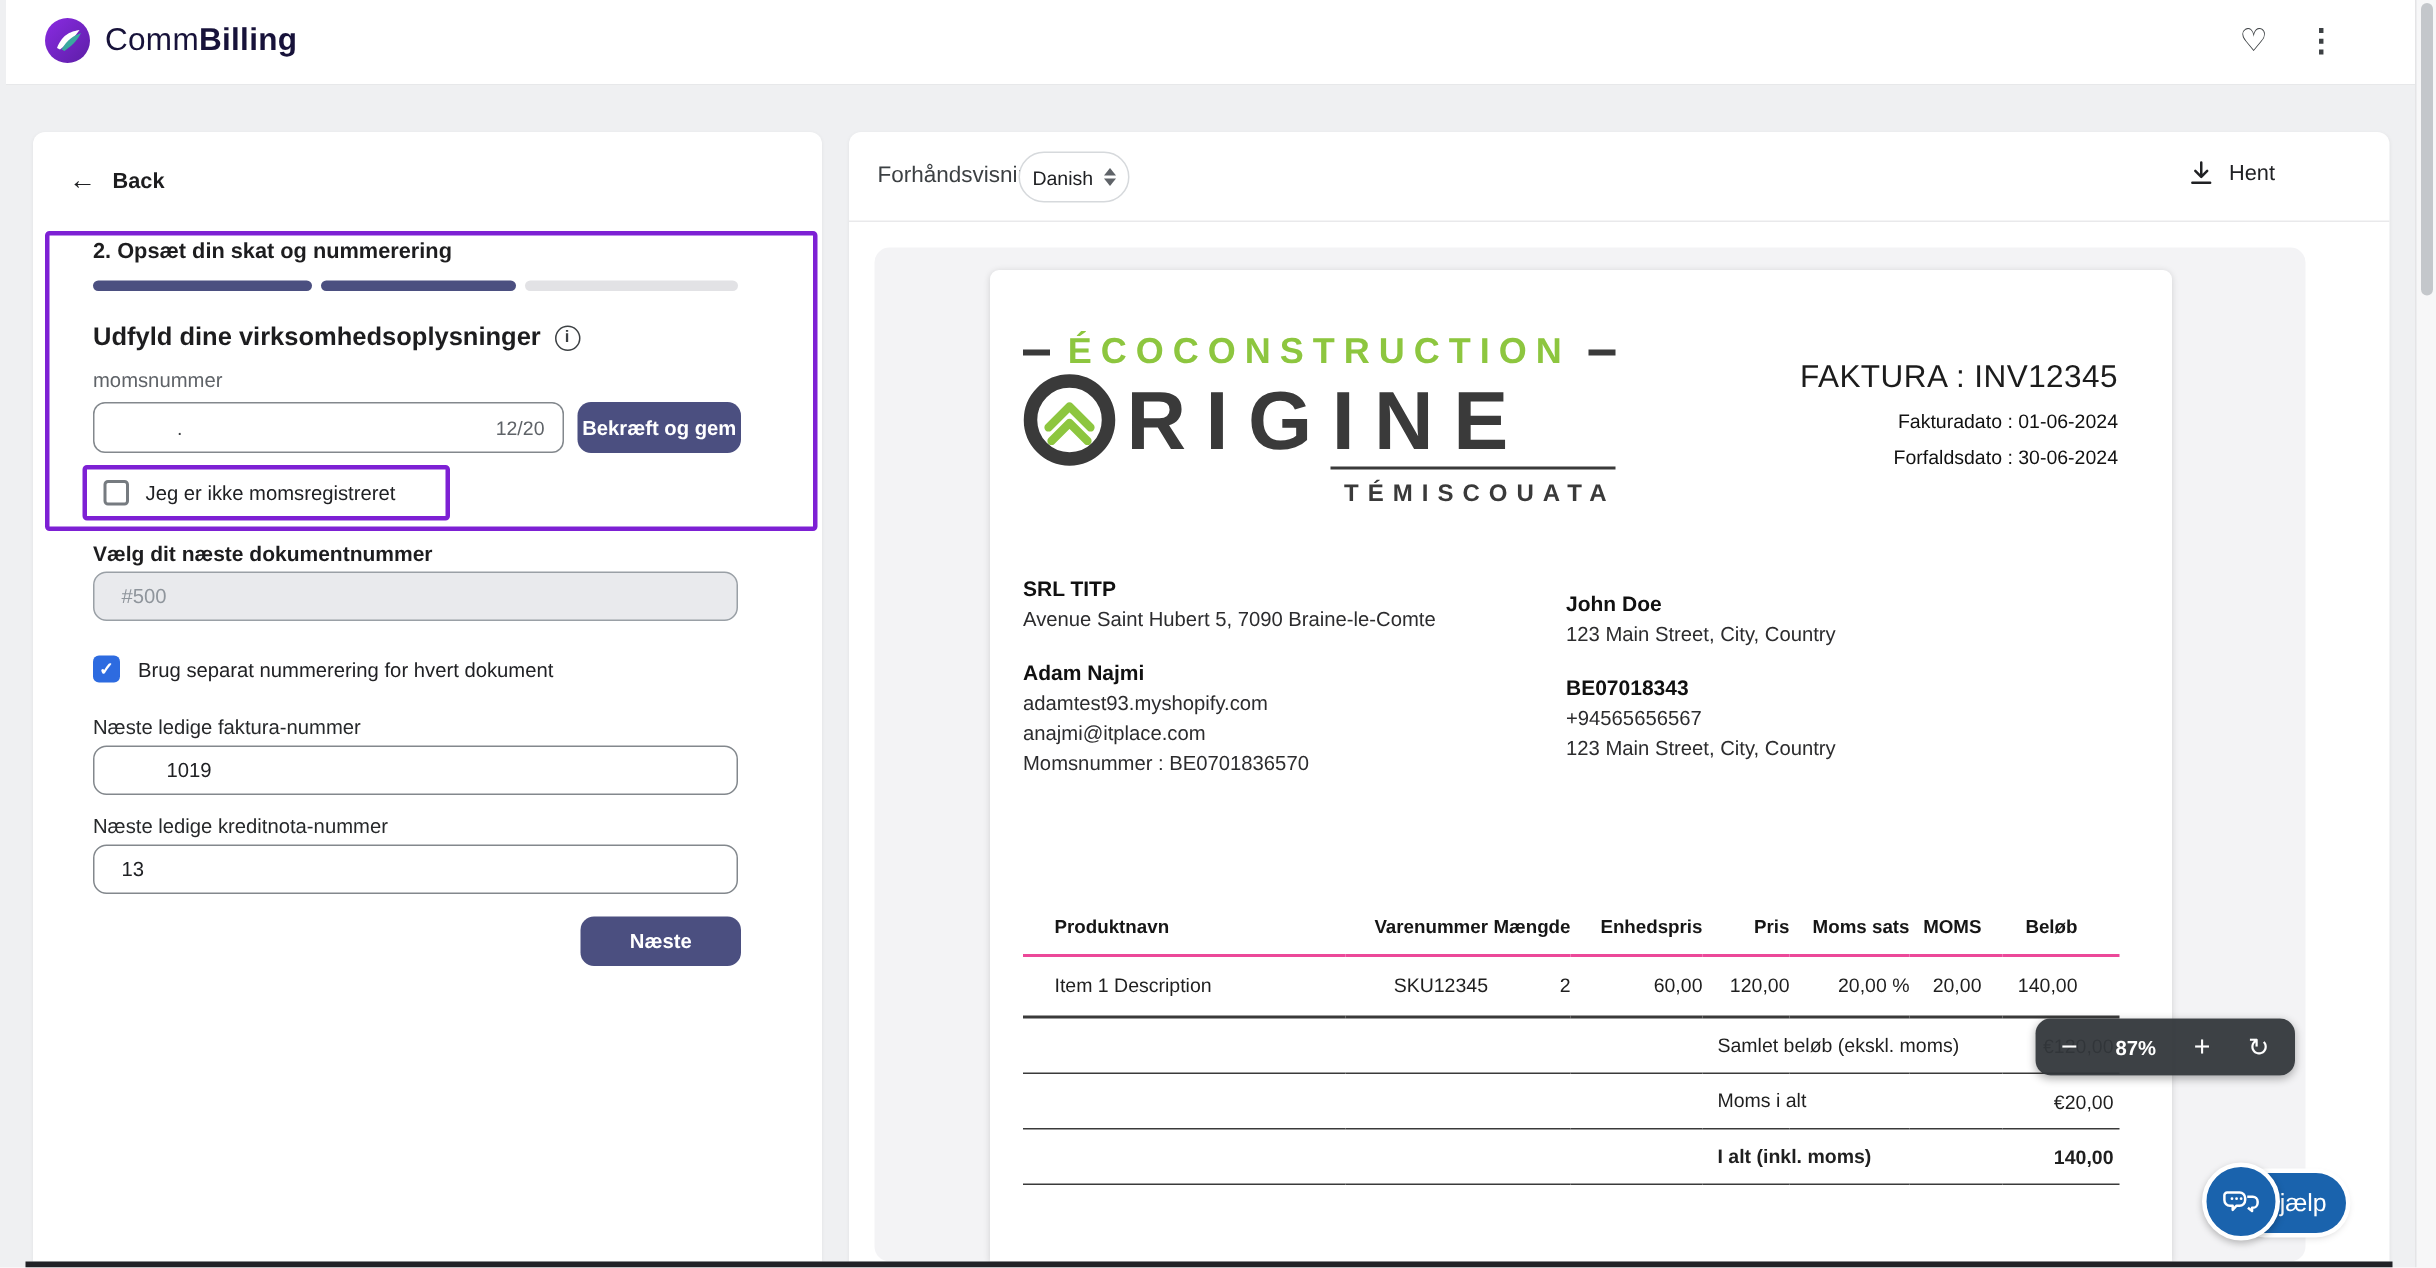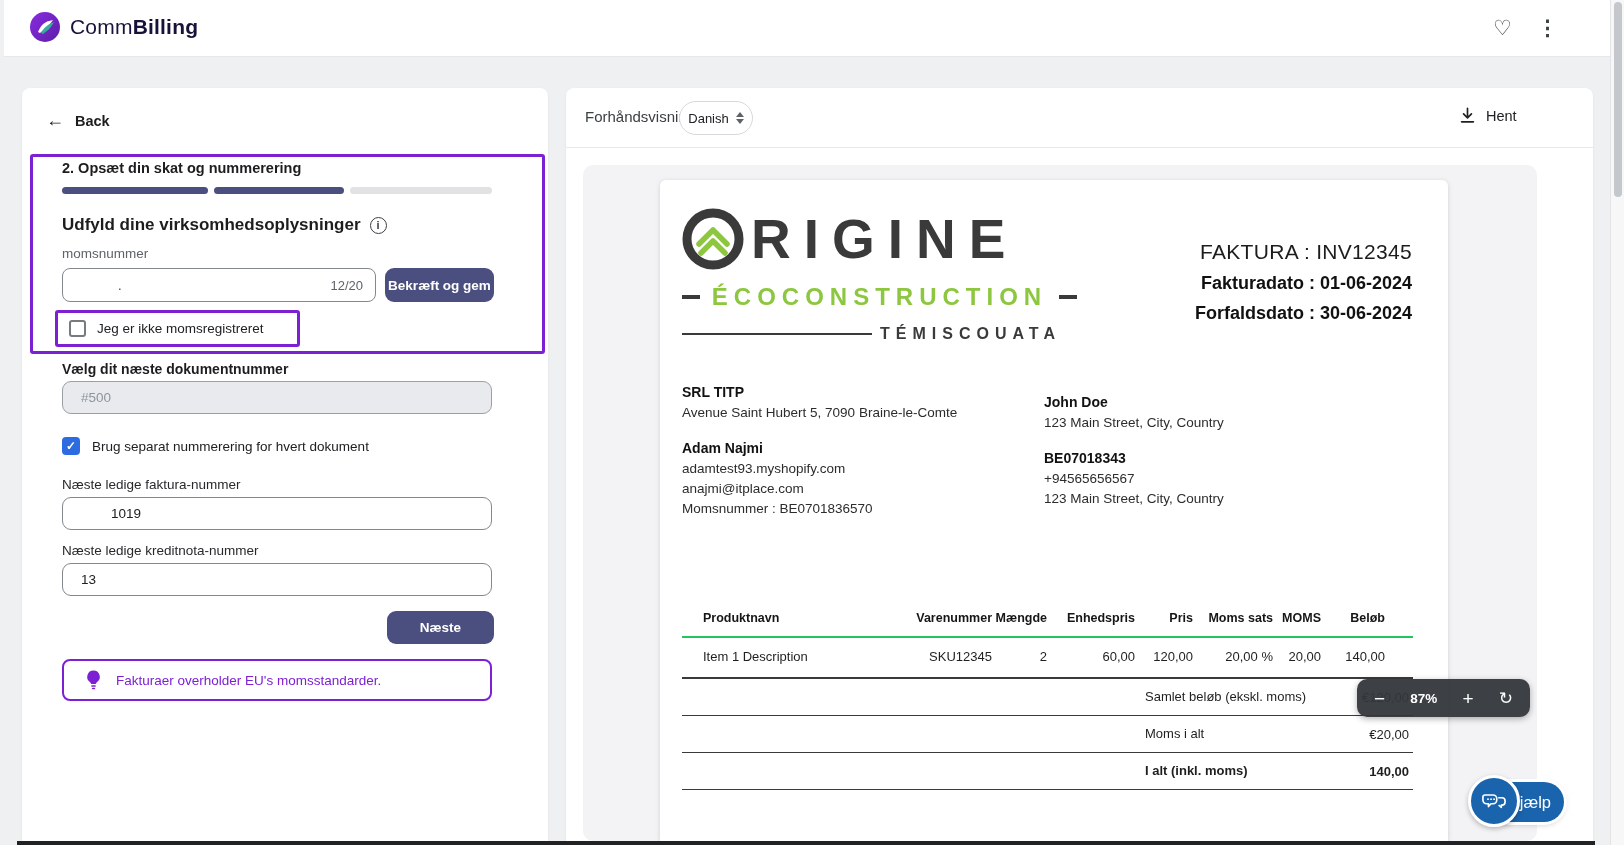--- a/index.html
+++ b/index.html
@@ -76,42 +76,42 @@
   #sheet { left:77px; top:15px; width:788px; height:661px; background:#fff; border-radius:6px 6px 0 0; box-shadow:0 1px 5px rgba(0,0,0,.14); }
 
   
   .inv { color:#1f1f1f; }
   #logo-block { left:22px; top:28px; width:395px; }
   #logo-row { display:flex; align-items:center; gap:7px; }
   #logo-row .word { font-size:55px; font-weight:bold; color:#3a3a3a; letter-spacing:13px; line-height:62px; }
   #eco-row { margin-top:13px; display:flex; align-items:center; justify-content:center; gap:12px; }
   #eco-row .dash { width:30px; height:4px; background:#3a3a3a; }
   #eco-row .eco { font-size:24px; font-weight:bold; color:#8dc63f; letter-spacing:6px; }
-  #temis-wrap { margin-top:14px; display:flex; flex-direction:row; align-items:center; gap:8px; }
+  #temis-wrap { display:flex; flex-direction:column; align-items:flex-end; gap:8px; }
   #temis-wrap .rule { width:190px; height:2px; background:#3a3a3a; }
   #temis-wrap .temis { font-size:16px; font-weight:bold; color:#3a3a3a; letter-spacing:6px; }
 
   #inv-head { right:36px; top:60px; text-align:right; }
   #inv-title { font-size:21px; color:#1c1c1c; letter-spacing:.3px; }
-  .inv-date { font-size:18px; font-weight:bold; margin-top:9px; color:#111; }
+  .inv-date { font-size:13px; font-weight:normal; margin-top:9px; color:#111; }
 
   .addr-name { font-size:14px; font-weight:bold; color:#111; }
   .addr-line { font-size:13.5px; color:#2c2c2e; margin-top:5px; }
   #company-block { left:22px; top:204px; }
   #sender-block { left:22px; top:260px; }
   #customer-block { left:384px; top:214px; }
   #vatco-block { left:384px; top:270px; }
 
   #inv-table { left:22px; top:425px; width:731px; border-collapse:collapse; table-layout:fixed; }
   #inv-table th { font-size:12.5px; font-weight:bold; color:#161616; padding:6px 0 11px; text-align:right; white-space:nowrap; }
   #inv-table td { font-size:13px; color:#1f1f1f; text-align:right; white-space:nowrap; }
   #inv-table .c1 { text-align:left; padding-left:21px; }
   #inv-table .c7 { padding-right:14px; }
   #inv-table .c8 { padding-right:28px; }
-  #inv-table thead tr { border-bottom:2px solid #22c55e; }
+  #inv-table thead tr { border-bottom:2px solid #ec4899; }
   #inv-table tr.item-row { border-bottom:2px solid #3a3a3a; }
   #inv-table tr.item-row td { padding-top:11px; padding-bottom:13px; }
   #inv-table tr.total-row { border-bottom:1.5px solid #3a3a3a; }
   #inv-table tr.total-row .t-label { text-align:left; padding:9px 0 10px 10px; white-space:normal; line-height:17px; }
   #inv-table tr.total-row .t-val { padding-right:4px; }
   #inv-table tr.total-bold .t-label, #inv-table tr.total-bold .t-val { font-weight:bold; }
 
   
   #zoom-pill { left:1357px; top:679px; width:173px; height:38px; background:rgba(51,55,59,.95); border-radius:10px; display:flex; align-items:center; justify-content:space-between; padding:0 17px; box-shadow:0 2px 6px rgba(0,0,0,.3); color:#fff; }
   #zoom-pill .zbtn { font-size:19px; cursor:pointer; line-height:19px; }
@@ -193,28 +193,20 @@
     <span>1019</span>
   </div>
 
   <div id="credit-label" class="abs">Næste ledige kreditnota-nummer</div>
   <div id="credit-input" class="abs">
     <span>13</span>
   </div>
 
   <button id="next-btn" class="abs">Næste</button>
 
-  <div id="info-box" class="abs">
-    <svg width="19" height="22" viewBox="0 0 24 26">
-      <path d="M12 1a8 8 0 0 0-4.6 14.5c.9.65 1.5 1.6 1.7 2.7h5.8c.2-1.1.8-2.05 1.7-2.7A8 8 0 0 0 12 1z" fill="#7d20d4"></path>
-      <rect x="9" y="19.6" width="6" height="2" rx="1" fill="#7d20d4"></rect>
-      <rect x="9.9" y="22.8" width="4.2" height="1.9" rx=".95" fill="#7d20d4"></rect>
-    </svg>
-    <span class="note">Fakturaer overholder EU's momsstandarder.</span>
-  </div>
 </div>
 
 <div id="right-card" class="abs">
   <div id="preview-row" class="abs"></div>
   <div id="preview-label" class="abs">Forhåndsvisning i</div>
   <div id="lang-select" class="abs">
     <span class="lang">Danish</span>
     <span class="sort-arrows">
         <span class="up"></span>
         <span class="down"></span>
@@ -224,32 +216,32 @@
     <svg width="19" height="19" viewBox="0 0 24 24">
       <path d="M12 3v11M7 10l5 5 5-5M4.5 20h15" fill="none" stroke="#202124" stroke-width="2.1" stroke-linecap="round" stroke-linejoin="round"></path>
     </svg>
     <span class="lbl">Hent</span>
   </div>
 
   <div id="viewer" class="abs">
     <div id="sheet" class="abs inv">
 
       <div id="logo-block" class="abs">
+        <div id="eco-row">
+          <span class="dash"></span>
+          <span class="eco">ÉCOCONSTRUCTION</span>
+          <span class="dash"></span>
+        </div>
         <div id="logo-row">
           <svg width="62" height="62" viewBox="0 0 62 62">
             <circle cx="31" cy="31" r="26" fill="none" stroke="#3a3a3a" stroke-width="9"></circle>
             <path d="M17 36 L31 22 L45 36" fill="none" stroke="#8dc63f" stroke-width="5.5" stroke-linecap="round" stroke-linejoin="round"></path>
             <path d="M19 45 L31 33 L43 45" fill="none" stroke="#8dc63f" stroke-width="5.5" stroke-linecap="round" stroke-linejoin="round"></path>
           </svg>
           <span class="word">RIGINE</span>
-        </div>
-        <div id="eco-row">
-          <span class="dash"></span>
-          <span class="eco">ÉCOCONSTRUCTION</span>
-          <span class="dash"></span>
         </div>
         <div id="temis-wrap">
           <span class="rule"></span>
           <span class="temis">TÉMISCOUATA</span>
         </div>
       </div>
 
       <div id="inv-head" class="abs">
         <div id="inv-title">FAKTURA : INV12345</div>
         <div class="inv-date">Fakturadato : 01-06-2024</div>

